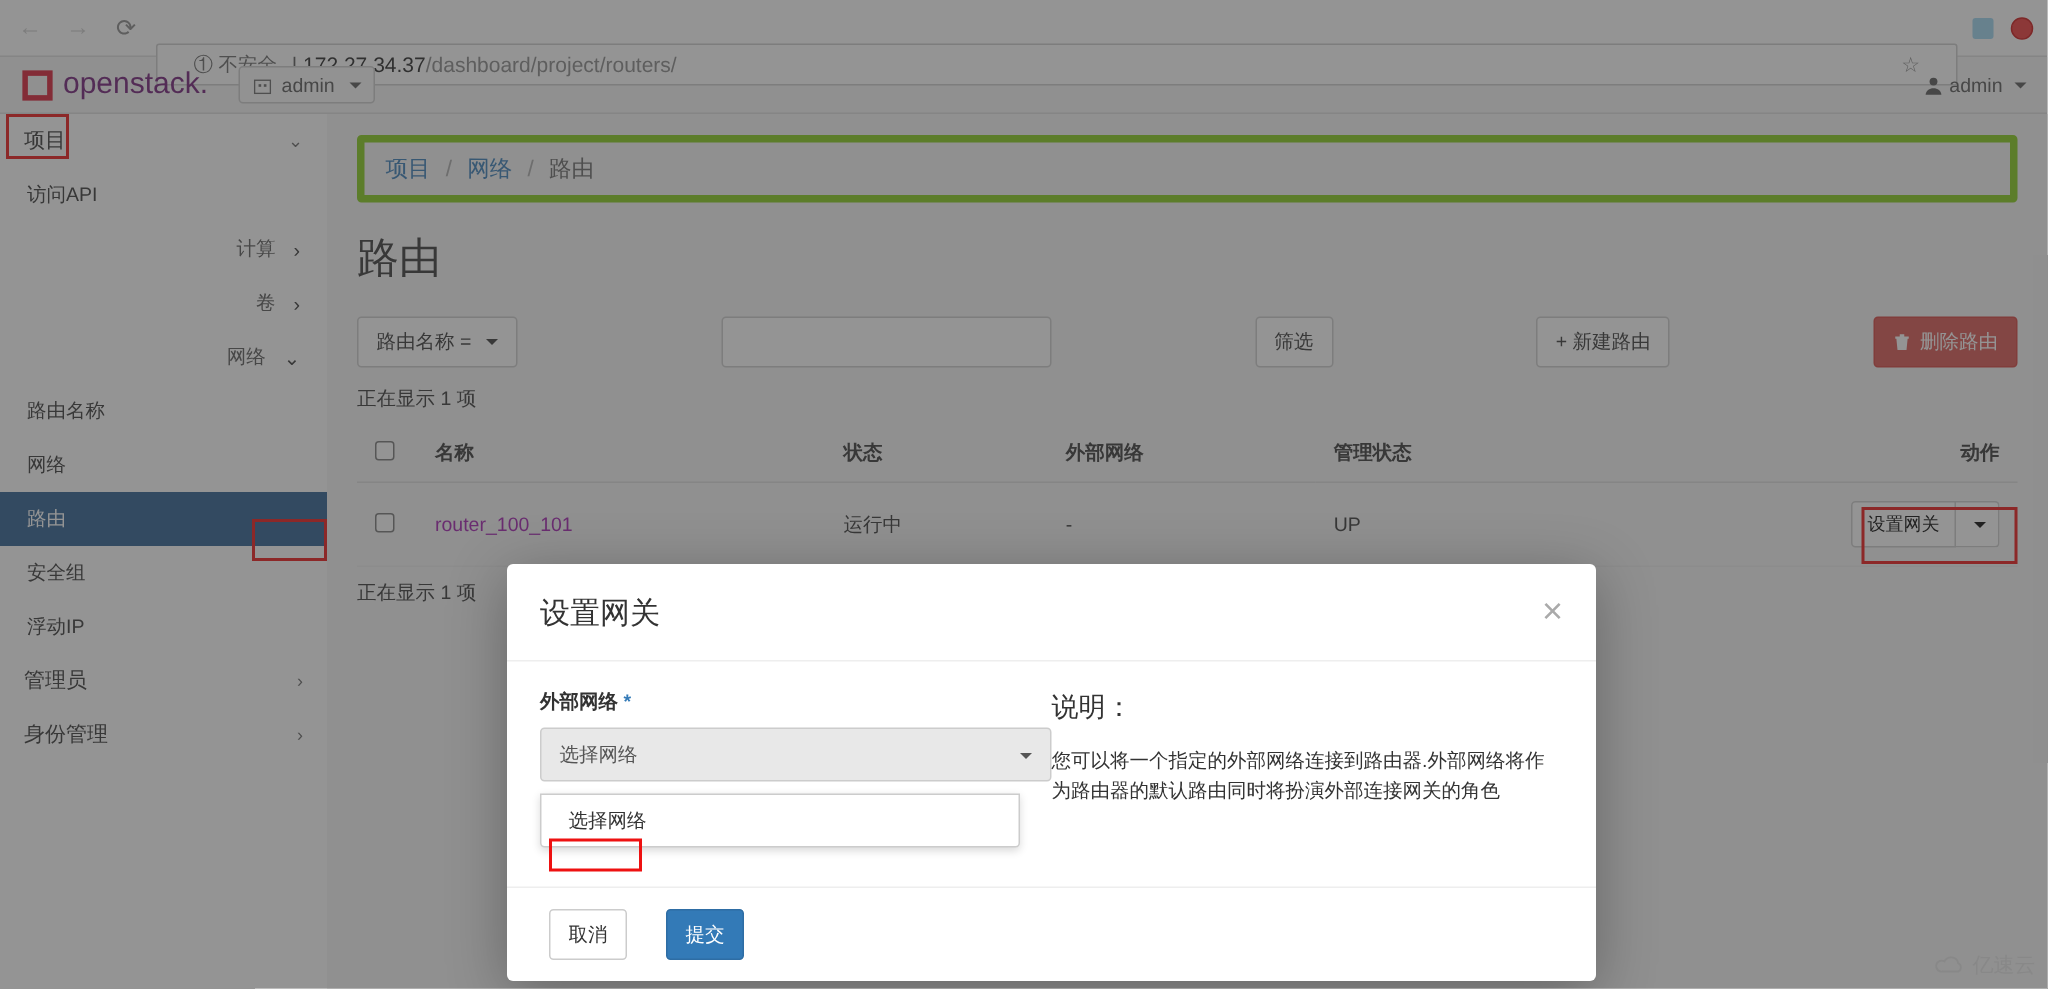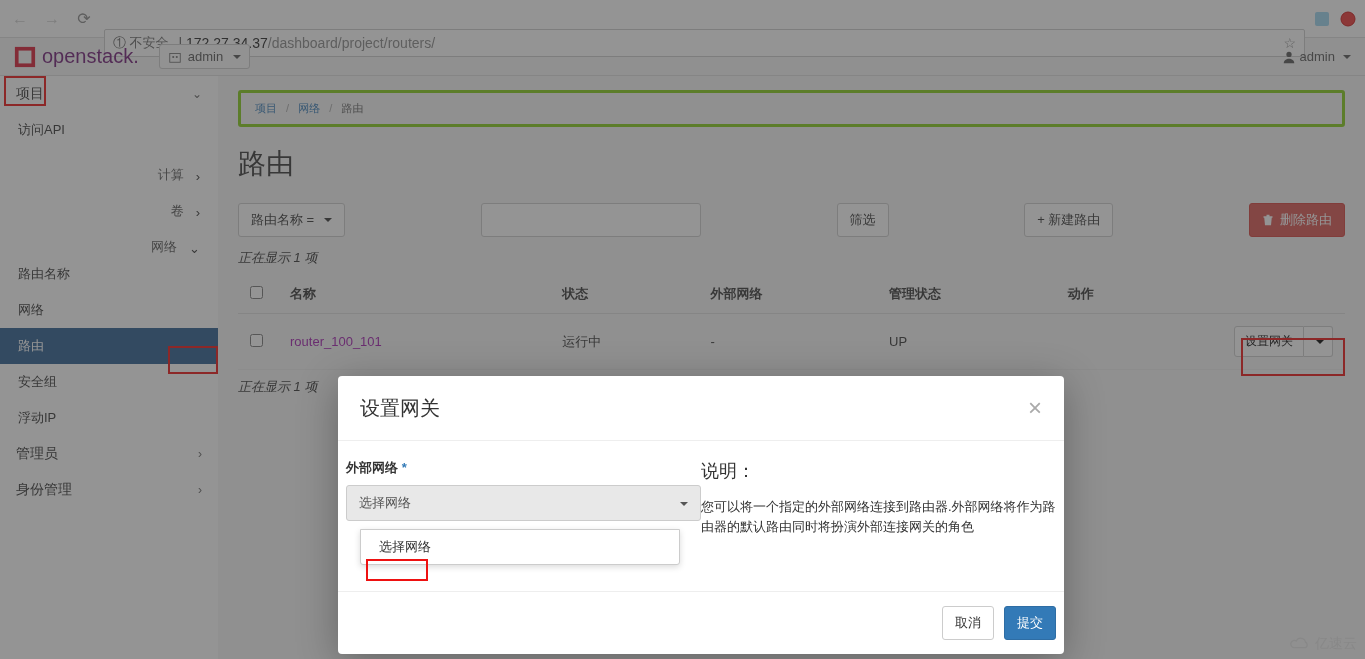--- a/index.html
+++ b/index.html
@@ -2,94 +2,94 @@
 <html><head>
   <meta charset="utf-8">
   <style>
     * { margin: 0; padding: 0; box-sizing: border-box; font-family: "Helvetica Neue", Helvetica, Arial, sans-serif; }
     body { width: 1365px; height: 659px; background: #f5f5f5; position: relative; overflow: hidden; }
 
     
     .browser-bar { height: 38px; background: #fff; border-bottom: 1px solid #ddd; display: flex; align-items: center; padding: 0 8px; gap: 8px; }
     .browser-bar .nav-btn { width: 24px; height: 24px; display: flex; align-items: center; justify-content: center; color: #888; border-radius: 50%; cursor: pointer; }
     .browser-bar .nav-btn.disabled { color: #ccc; }
-    .url-box { flex: 1; height: 28px; border: 1px solid #ccc; border-radius: 2px; display: flex; align-items: center; padding: 0 8px; font-size: 14px; color: #555; background: #fff; margin-top: 48px; }
+    .url-box { flex: 1; height: 28px; border: 1px solid #ccc; border-radius: 2px; display: flex; align-items: center; padding: 0 24px; font-size: 14px; color: #555; background: #fff; margin-top: 48px; }
     .url-box .insecure { color: #666; font-size: 13px; margin-right: 6px; }
     .url-box .url-main { color: #222; text-align: right; }
     .url-box .url-path { color: #888; }
     .star { margin-left: auto; color: #888; }
     .ext-icons { display: flex; gap: 8px; align-items: center; }
     .ext-icon { width: 18px; height: 18px; }
 
     
     .topbar { height: 38px; background: #f5f5f5; border-bottom: 1px solid #ddd; display: flex; align-items: center; padding: 0 14px; font-size: 13px; color: #555; }
     .logo { display: flex; align-items: center; gap: 6px; font-size: 20px; font-weight: 400; color: #701a75; margin-right: 20px; }
     .logo svg { width: 22px; height: 22px; }
     .proj-dd { display: flex; align-items: center; gap: 6px; cursor: pointer; padding: 4px 8px; border: 1px solid #ccc; border-radius: 3px; background: #fafafa; }
     .user-dd { margin-left: auto; display: flex; align-items: center; gap: 4px; cursor: pointer; }
 
     
     .sidebar { position: absolute; top: 76px; left: 0; width: 218px; bottom: 0; background: #fff; }
     .side-head { height: 36px; display: flex; align-items: center; padding: 0 16px; font-size: 14px; color: #333; cursor: pointer; }
     .side-head .chev { margin-left: auto; color: #666; font-size: 12px; }
-    .side-sub { font-size: 13px; color: #555; height: 36px; display: flex; align-items: flex-end; justify-content: flex-end; padding: 0 18px; cursor: pointer; }
+    .side-sub { font-size: 13px; color: #555; height: 36px; display: flex; align-items: center; justify-content: flex-end; padding: 0 18px; cursor: pointer; }
     .side-sub .chev { margin-left: 12px; color: #333; }
     .side-leaf { font-size: 13px; color: #333; height: 36px; display: flex; align-items: center; justify-content: flex-start; padding: 0 18px; cursor: pointer; }
     .side-leaf.active { background: #285b8e; color: #fff; }
     .red-box1 { position: absolute; top: 76px; left: 4px; width: 42px; height: 30px; border: 2px solid #e11; pointer-events: none; }
     .red-box2 { position: absolute; top: 346px; left: 168px; width: 50px; height: 28px; border: 2px solid #e11; pointer-events: none; }
 
     
     .main { position: absolute; top: 76px; left: 218px; right: 0; bottom: 0; padding: 14px 20px; }
-    .breadcrumb { background: #f5f5f5; border: 3px solid #84cc16; border-radius: 3px; padding: 8px 14px; font-size: 11px; color: #666; }
+    .breadcrumb { background: #f5f5f5; border: 5px solid #84cc16; border-radius: 3px; padding: 8px 14px; font-size: 15px; color: #666; }
     .breadcrumb .sep { margin: 0 6px; color: #aaa; }
     .breadcrumb a { color: #337ab7; text-decoration: none; }
     h1.page-title { font-size: 28px; font-weight: 500; color: #333; margin: 18px 0 8px; }
 
     .toolbar { display: flex; gap: 8px; margin: 20px 0 12px; justify-content: space-between; }
     .btn { height: 34px; border: 1px solid #ccc; border-radius: 3px; background: #fff; font-size: 13px; color: #333; padding: 0 12px; display: inline-flex; align-items: center; gap: 6px; cursor: pointer; }
     .btn-filter-dd { min-width: 100px; justify-content: space-between; }
     .filter-input { flex: 0 0 220px; }
     .btn-danger { background: #d9534f; border-color: #d43f3a; color: #fff; }
     .btn-primary { background: #337ab7; border-color: #2e6da4; color: #fff; }
 
-    .count-text { font-size: 13px; color: #333; margin: 8px 0; font-style: italic; }
+    .count-text { font-size: 13px; color: #333; margin: 8px 0; }
 
     table.routers { width: 100%; border-collapse: collapse; font-size: 13px; }
     table.routers th { text-align: left; font-weight: 600; color: #333; padding: 10px 12px; border-bottom: 1px solid #ddd; }
     table.routers td { padding: 12px; border-bottom: 1px solid #eee; color: #333; }
     table.routers a.router-link { color: #a21caf; text-decoration: none; }
     .action-btn { border: 1px solid #ccc; background: #fff; border-radius: 3px; font-size: 12px; padding: 6px 10px; cursor: pointer; }
     .action-split { display: inline-flex; }
     .action-split .caret-btn { border-left: none; border-radius: 0 3px 3px 0; padding: 6px 8px; }
     .action-split .main-btn { border-radius: 3px 0 0 3px; }
     .red-box3 { position: absolute; border: 2px solid #e11; pointer-events: none; }
     #rb-action { top: 262px; right: 20px; width: 104px; height: 38px; }
 
     
     .mask { position: absolute; inset: 0; background: rgba(60,60,60,0.55); }
 
     
     .modal { position: absolute; top: 376px; left: 338px; width: 726px; background: #fff; border-radius: 4px; box-shadow: 0 8px 40px rgba(0,0,0,0.3); }
     .modal-head { padding: 18px 22px; border-bottom: 1px solid #eee; display: flex; align-items: center; }
     .modal-head h4 { font-size: 20px; font-weight: 500; color: #333; }
     .modal-head .close { margin-left: auto; font-size: 24px; color: #aaa; cursor: pointer; background: none; border: none; }
-    .modal-body { display: flex; padding: 18px 8px; }
+    .modal-body { display: flex; padding: 18px 22px; }
     .mb-left { flex: 1; }
     .mb-right { flex: 1; }
     .form-label { font-size: 13px; font-weight: 600; color: #333; }
     .form-label .aster { color: #337ab7; }
     .select-closed { margin-top: 8px; border: 1px solid #ccc; border-radius: 3px; height: 36px; display: flex; align-items: center; padding: 0 12px; background: #e8e8e8; color: #555; font-size: 13px; cursor: pointer; }
     .select-closed .caret { margin-left: auto; }
     .dropdown-open { position: absolute; top: 88px; left: 22px; width: 320px; border: 1px solid #ccc; border-radius: 0 0 3px 3px; background: #fff; box-shadow: 0 2px 6px rgba(0,0,0,0.15); }
     .dropdown-open .opt { padding: 8px 18px; font-size: 13px; color: #333; cursor: pointer; }
     .red-box-opt { position: absolute; top: 118px; left: 28px; width: 62px; height: 22px; border: 2px solid #e11; pointer-events: none; }
     .desc-h { font-size: 18px; color: #333; margin-bottom: 14px; }
     .desc-p { font-size: 13px; color: #333; line-height: 1.5; }
-    .modal-foot { border-top: 1px solid #eee; padding: 14px 8px; display: flex; justify-content: flex-end; gap: 10px; }
+    .modal-foot { border-top: 1px solid #eee; padding: 14px 28px; display: flex; gap: 26px; }
 
     
     .watermark { position: absolute; bottom: 6px; right: 8px; font-size: 14px; color: #888; display: flex; align-items: center; gap: 4px; }
     .watermark svg { width: 22px; height: 16px; }
 
     .caret-d::after { content: ""; display: inline-block; border-top: 4px solid currentColor; border-left: 4px solid transparent; border-right: 4px solid transparent; margin-left: 4px; vertical-align: middle; }
   </style>
 </head>
 <body>
 
@@ -215,21 +215,21 @@
   <div class="count-text">正在显示 1 项</div>
 
   <table class="routers">
     <thead>
       <tr>
         <th style="width:40px;"><input type="checkbox" style=""></th>
         <th>名称</th>
         <th>状态</th>
         <th>外部网络</th>
         <th>管理状态</th>
-        <th style="text-align:left;">动作</th>
+        <th style="text-align:right;">动作</th>
       </tr>
     </thead>
     <tbody>
       <tr>
         <td><input type="checkbox" style=""></td>
         <td><a href="#" class="router-link">router_100_101</a></td>
         <td>运行中</td>
         <td>-</td>
         <td>UP</td>
         <td style="text-align:right;">

